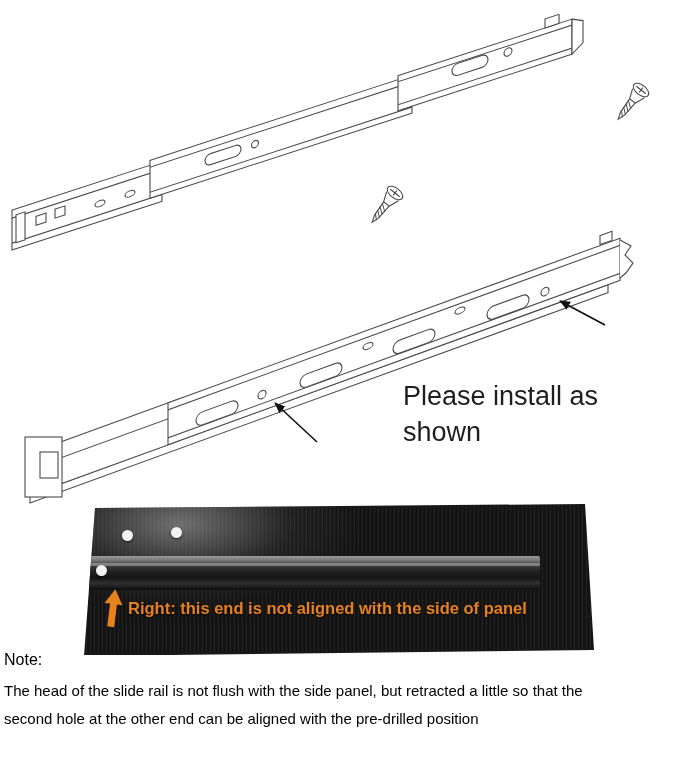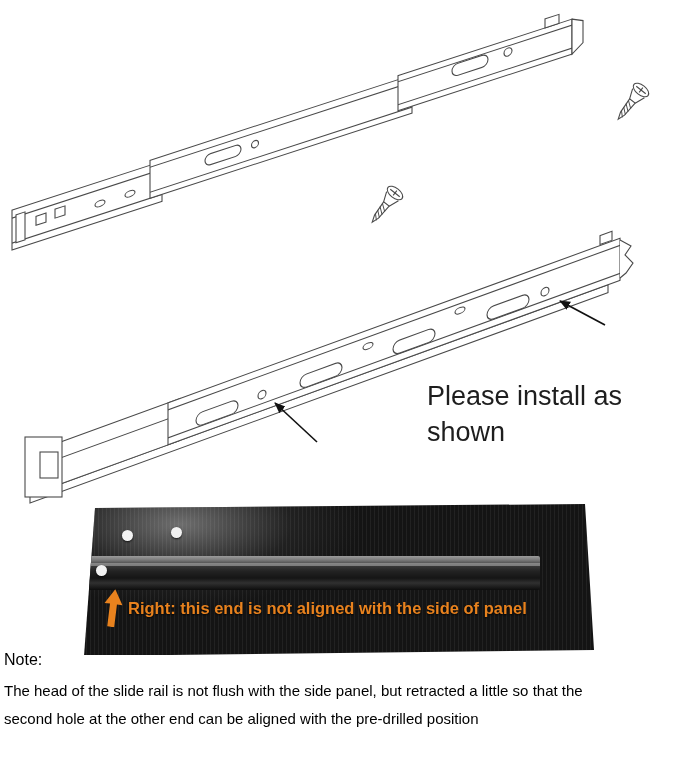--- a/index.html
+++ b/index.html
@@ -5,21 +5,21 @@
   html,body{margin:0;padding:0;background:#ffffff;}
   .canvas{
     position:relative;width:679px;height:759px;background:#ffffff;overflow:hidden;
     font-family:"Liberation Sans", sans-serif;color:#111;
   }
   .abs{position:absolute;}
   svg{display:block;}
 
   
   .install-note{
-    left:427px;top:378px;width:245px;
+    left:403px;top:378px;width:245px;
     font-size:27px;line-height:36px;color:#1e1e1e;
   }
 
   
   .photo{
     left:82px;top:503px;width:515px;height:152px;
     clip-path:polygon(13px 5px,503px 1px,512px 147px,2px 153px);
     background-color:#141414;
     background-image:
       repeating-linear-gradient(90deg, rgba(255,255,255,0.06) 0 1px, rgba(0,0,0,0) 1px 4px),

